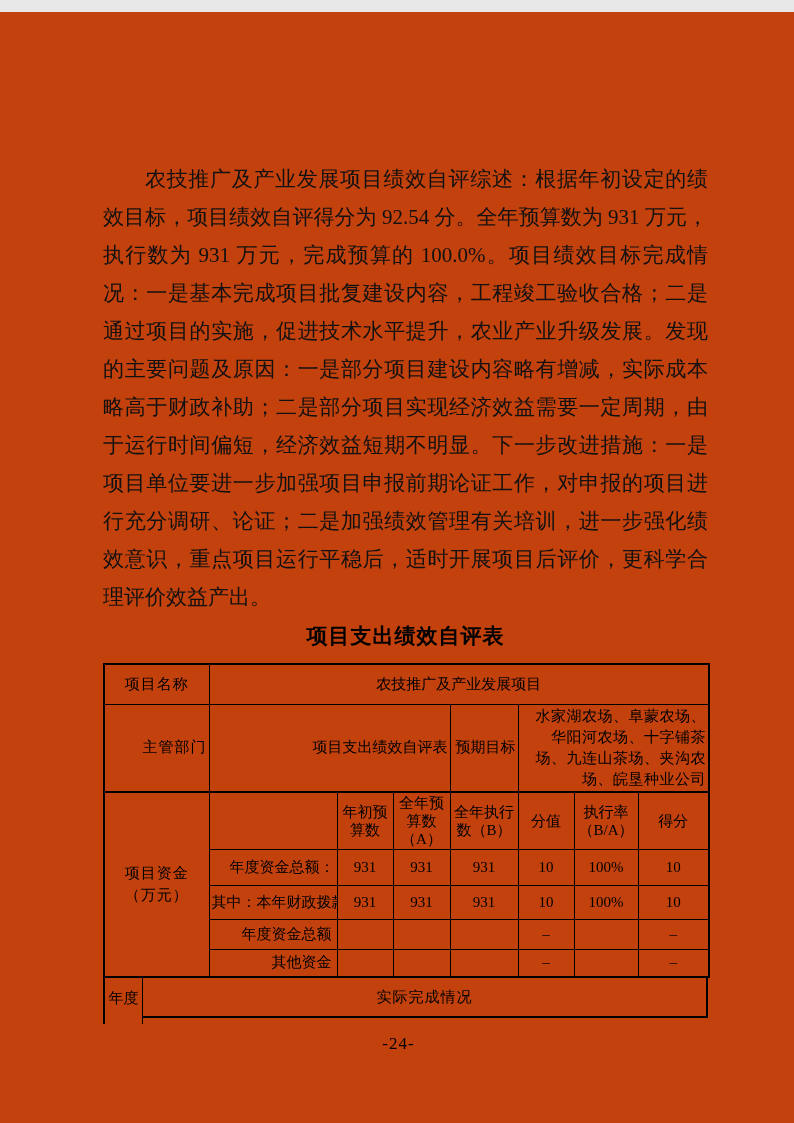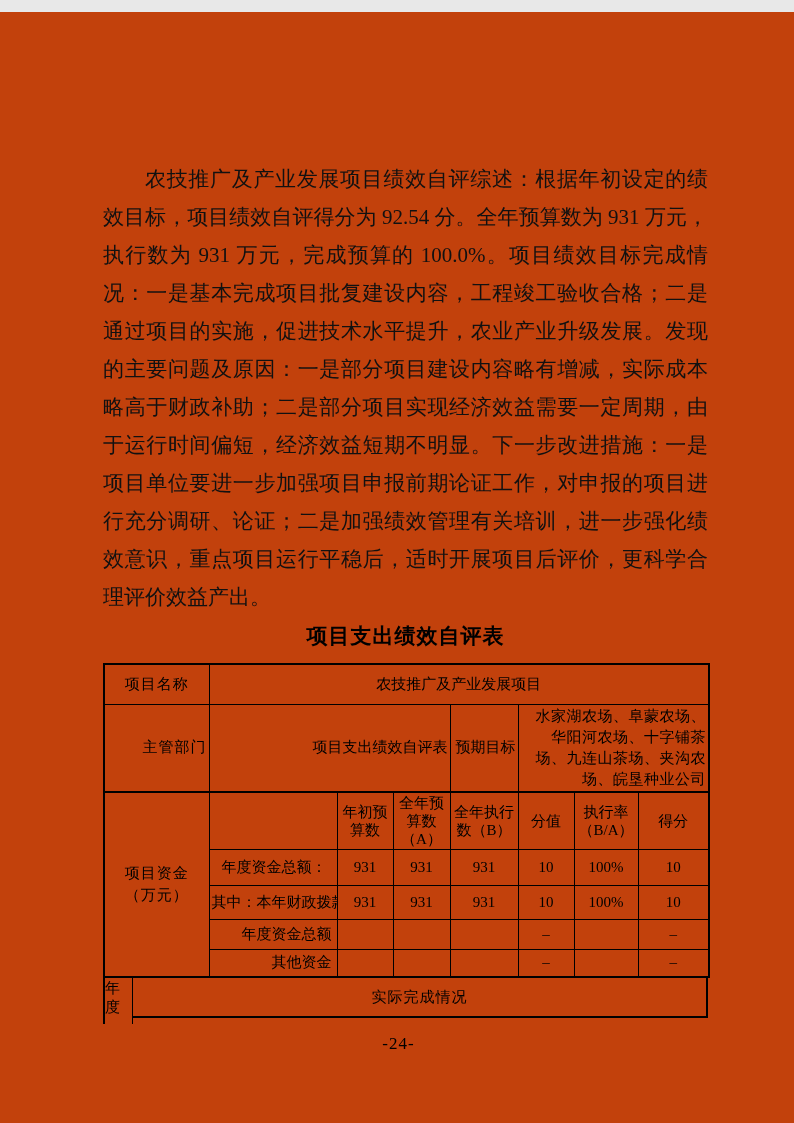--- a/index.html
+++ b/index.html
@@ -64,40 +64,40 @@
   tr.r3 { height:44px; }
   .fund-row-0 { height:36px; }
   .fund-row-1 { height:34px; }
   .fund-row-2 { height:30px; }
   .fund-row-3 { height:28px; }
   td.lab { letter-spacing:1px; }
   td.pre { white-space:pre-line; line-height:22px; }
   td.impl { font-size:13.5px; line-height:21px; padding:2px 3px; letter-spacing:0.5px; }
   td.hdr { white-space:pre-line; font-size:14px; line-height:18px; padding:1px 0; }
   td.sublab { font-size:14px; white-space:nowrap; }
-  .fund-row-0 td.sublab { text-align:left; padding-left:12px; }
+  .fund-row-0 td.sublab { text-align:left; padding-left:20px; }
   .fund-row-1 td.sublab { text-align:left; padding-left:2px; }
   .fund-row-2 td.sublab { text-align:right; padding-right:5px; }
   .fund-row-3 td.sublab { text-align:right; padding-right:5px; }
   td.val { font-size:15px; }
   .bottom-row {
     display:flex;
     width:605px;
     height:46px;
     border-left:2px solid #000;
     box-sizing:border-box;
     font-size:15px;
   }
   .bottom-row > div {
     box-sizing:border-box;
     display:flex;
     align-items:center;
     justify-content:center;
   }
-  .b1 { width:28px; height:46px; border-right:1px solid #000; padding-bottom:6px; }
+  .b1 { width:38px; height:46px; border-right:1px solid #000; padding-bottom:6px; }
   .b2 { width:258px; height:40px; border-right:1px solid #000; border-bottom:2px solid #000; letter-spacing:1px; }
   .b3 { flex:1; height:40px; border-right:2px solid #000; border-bottom:2px solid #000; letter-spacing:1px; }
   .page-number {
     margin-top:10px;
     text-align:center;
     padding-right:14px;
     font-size:17px;
     letter-spacing:1px;
   }
 </style>

